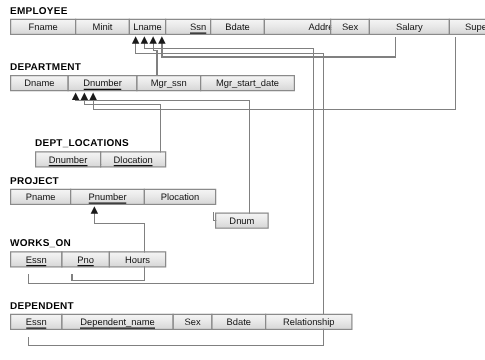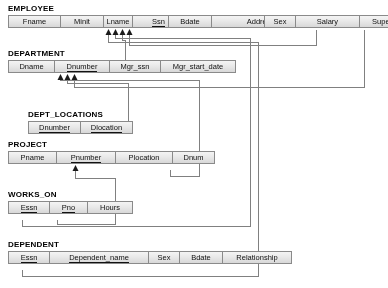--- a/index.html
+++ b/index.html
@@ -180,21 +180,21 @@
     <div class="attr-row">
       <div class="attr-cell" style="width:49px;">
           <span class="attr-label">Pname</span>
         </div>
       <div class="attr-cell pk" style="width:60px;">
           <span class="attr-label">Pnumber</span>
         </div>
       <div class="attr-cell" style="width:58px;">
           <span class="attr-label">Plocation</span>
         </div>
-      <div class="attr-cell" style="width:43px;">
+      <div class="attr-cell" style="width:43px;margin-top:19px;">
           <span class="attr-label">Dnum</span>
         </div>
     </div>
   </div>
 
   <div class="table-block" style="left:8px; top:190px;">
     <div class="table-title">WORKS_ON</div>
     <div class="attr-row">
       <div class="attr-cell pk" style="width:42px;">
           <span class="attr-label">Essn</span>
@@ -207,21 +207,21 @@
         </div>
     </div>
   </div>
 
   <div class="table-block" style="left:8px; top:240px;">
     <div class="table-title">DEPENDENT</div>
     <div class="attr-row">
       <div class="attr-cell pk" style="width:42px;">
           <span class="attr-label">Essn</span>
         </div>
-      <div class="attr-cell pk" style="width:100px;">
+      <div class="attr-cell pk" style="width:90px;">
           <span class="attr-label">Dependent_name</span>
         </div>
       <div class="attr-cell" style="width:32px;">
           <span class="attr-label">Sex</span>
         </div>
       <div class="attr-cell" style="width:44px;">
           <span class="attr-label">Bdate</span>
         </div>
       <div class="attr-cell" style="width:70px;">
           <span class="attr-label">Relationship</span>

